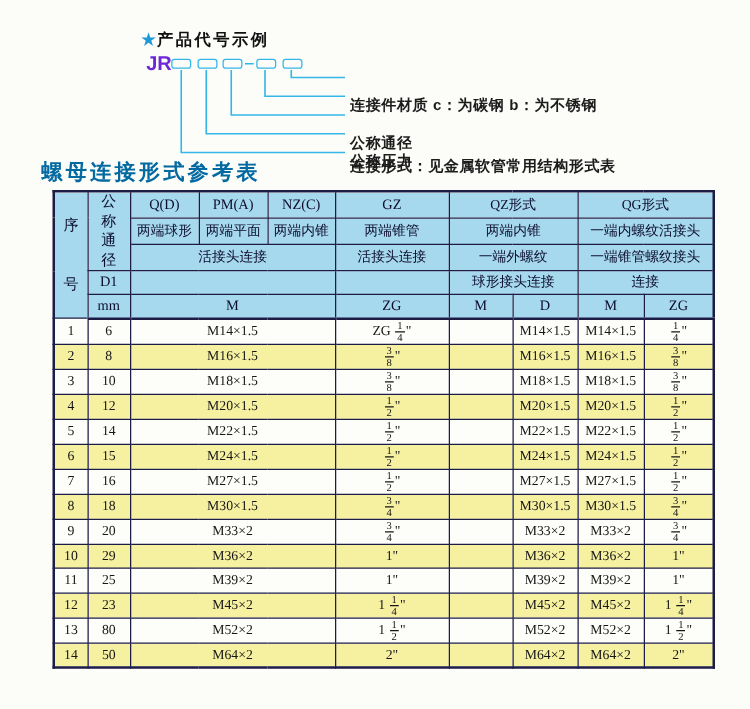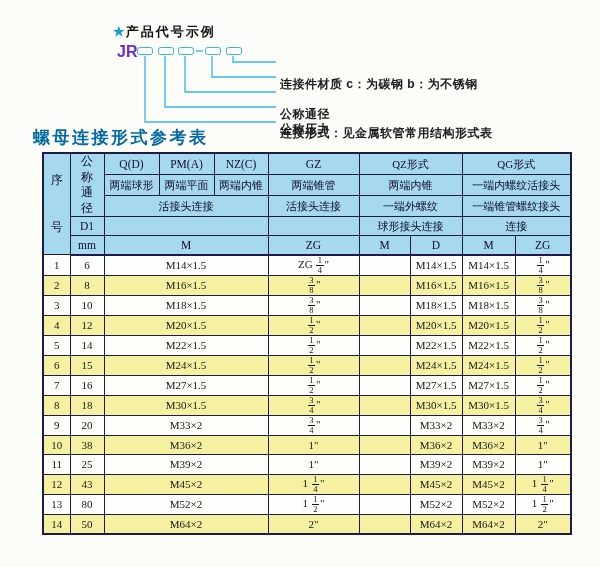--- a/index.html
+++ b/index.html
@@ -214,41 +214,41 @@
           <td>20</td>
           <td colspan="3">M33×2</td>
           <td><span class="frac"><span class="num">3</span><span class="den">4</span></span>"</td>
           <td></td>
           <td>M33×2</td>
           <td>M33×2</td>
           <td><span class="frac"><span class="num">3</span><span class="den">4</span></span>"</td>
         </tr>
         <tr>
           <td>10</td>
-          <td>38</td>
+          <td>29</td>
           <td colspan="3">M36×2</td>
           <td>1"</td>
           <td></td>
           <td>M36×2</td>
           <td>M36×2</td>
           <td>1"</td>
         </tr>
         <tr>
           <td>11</td>
           <td>25</td>
           <td colspan="3">M39×2</td>
           <td>1"</td>
           <td></td>
           <td>M39×2</td>
           <td>M39×2</td>
           <td>1"</td>
         </tr>
         <tr>
           <td>12</td>
-          <td>43</td>
+          <td>23</td>
           <td colspan="3">M45×2</td>
           <td>1 <span class="frac"><span class="num">1</span><span class="den">4</span></span>"</td>
           <td></td>
           <td>M45×2</td>
           <td>M45×2</td>
           <td>1 <span class="frac"><span class="num">1</span><span class="den">4</span></span>"</td>
         </tr>
         <tr>
           <td>13</td>
           <td>80</td>

